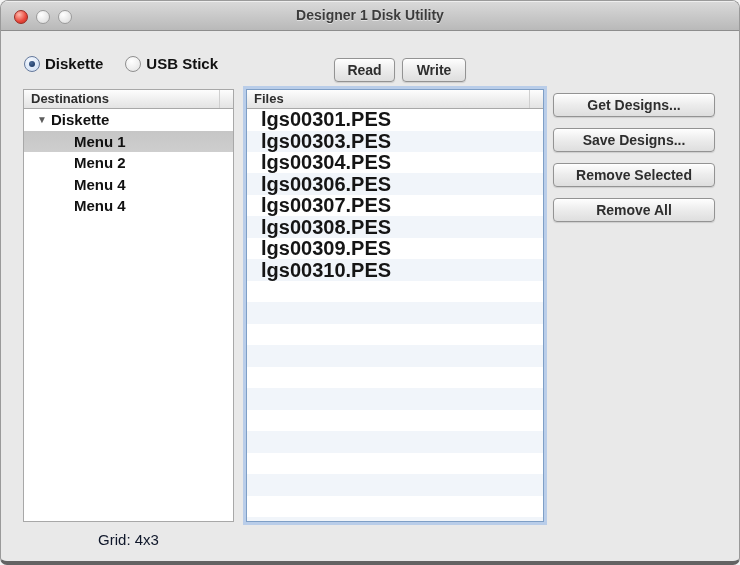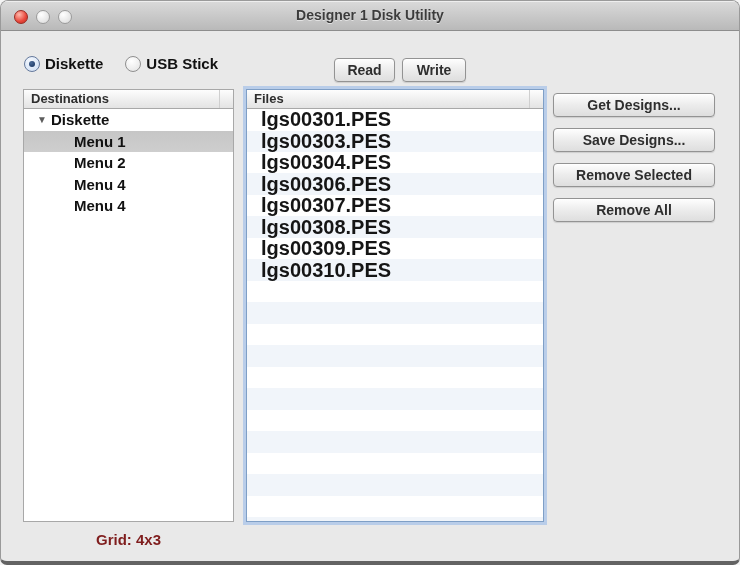--- a/index.html
+++ b/index.html
@@ -78,21 +78,21 @@
       #f1f5fa 21.5px,#f1f5fa 43px);
   }
   .file-row{height:21.5px;line-height:21.5px;padding-left:14px;font-size:20px;font-weight:700;color:#151515;
     white-space:nowrap;overflow:hidden;}
   
   .actions{position:absolute;left:552px;top:92px;width:162px;display:flex;flex-direction:column;gap:11px;}
   .actions .pushbtn{position:static;width:100%;}
   
   #grid-label{
     position:absolute;left:22px;top:530px;width:211px;text-align:center;
-    font-size:15px;font-weight:700;color:#7f1d1d;
+    font-size:15px;font-weight:400;color:#0f172a;
   }
 </style>
 </head>
 <body>
 
 <div class="window">
 
   <div class="titlebar">
     <div class="lights">
       <span class="light red"></span>

